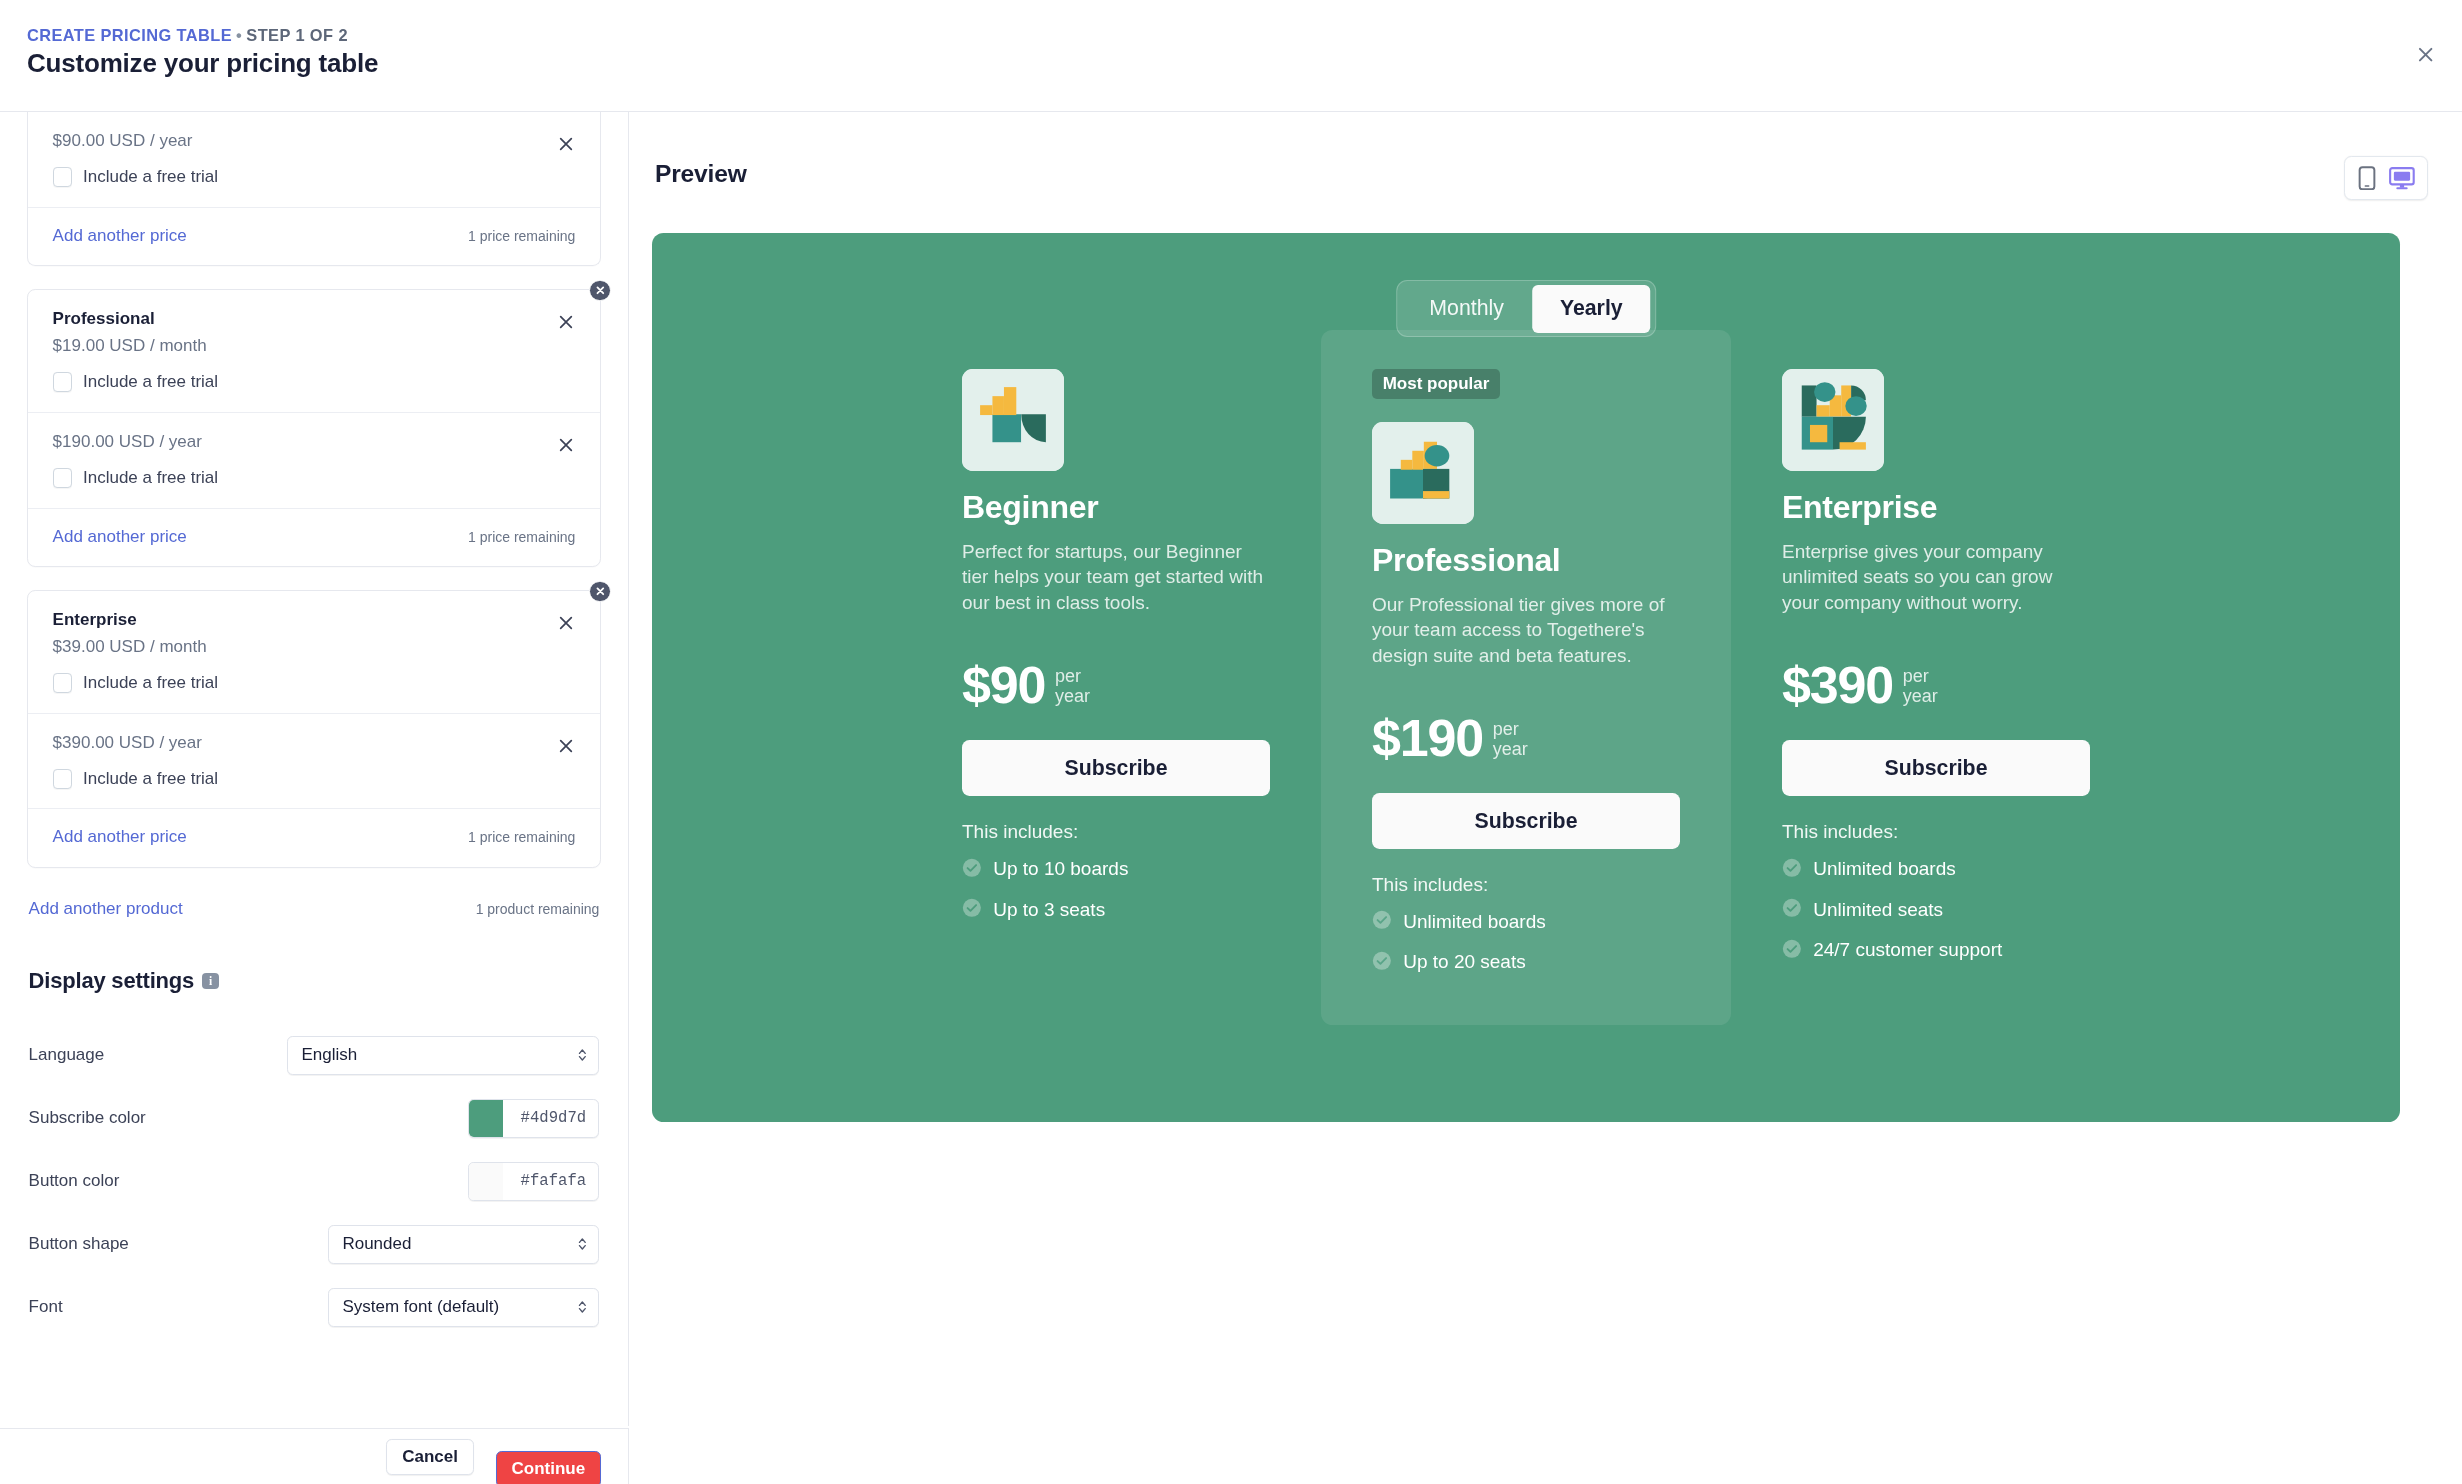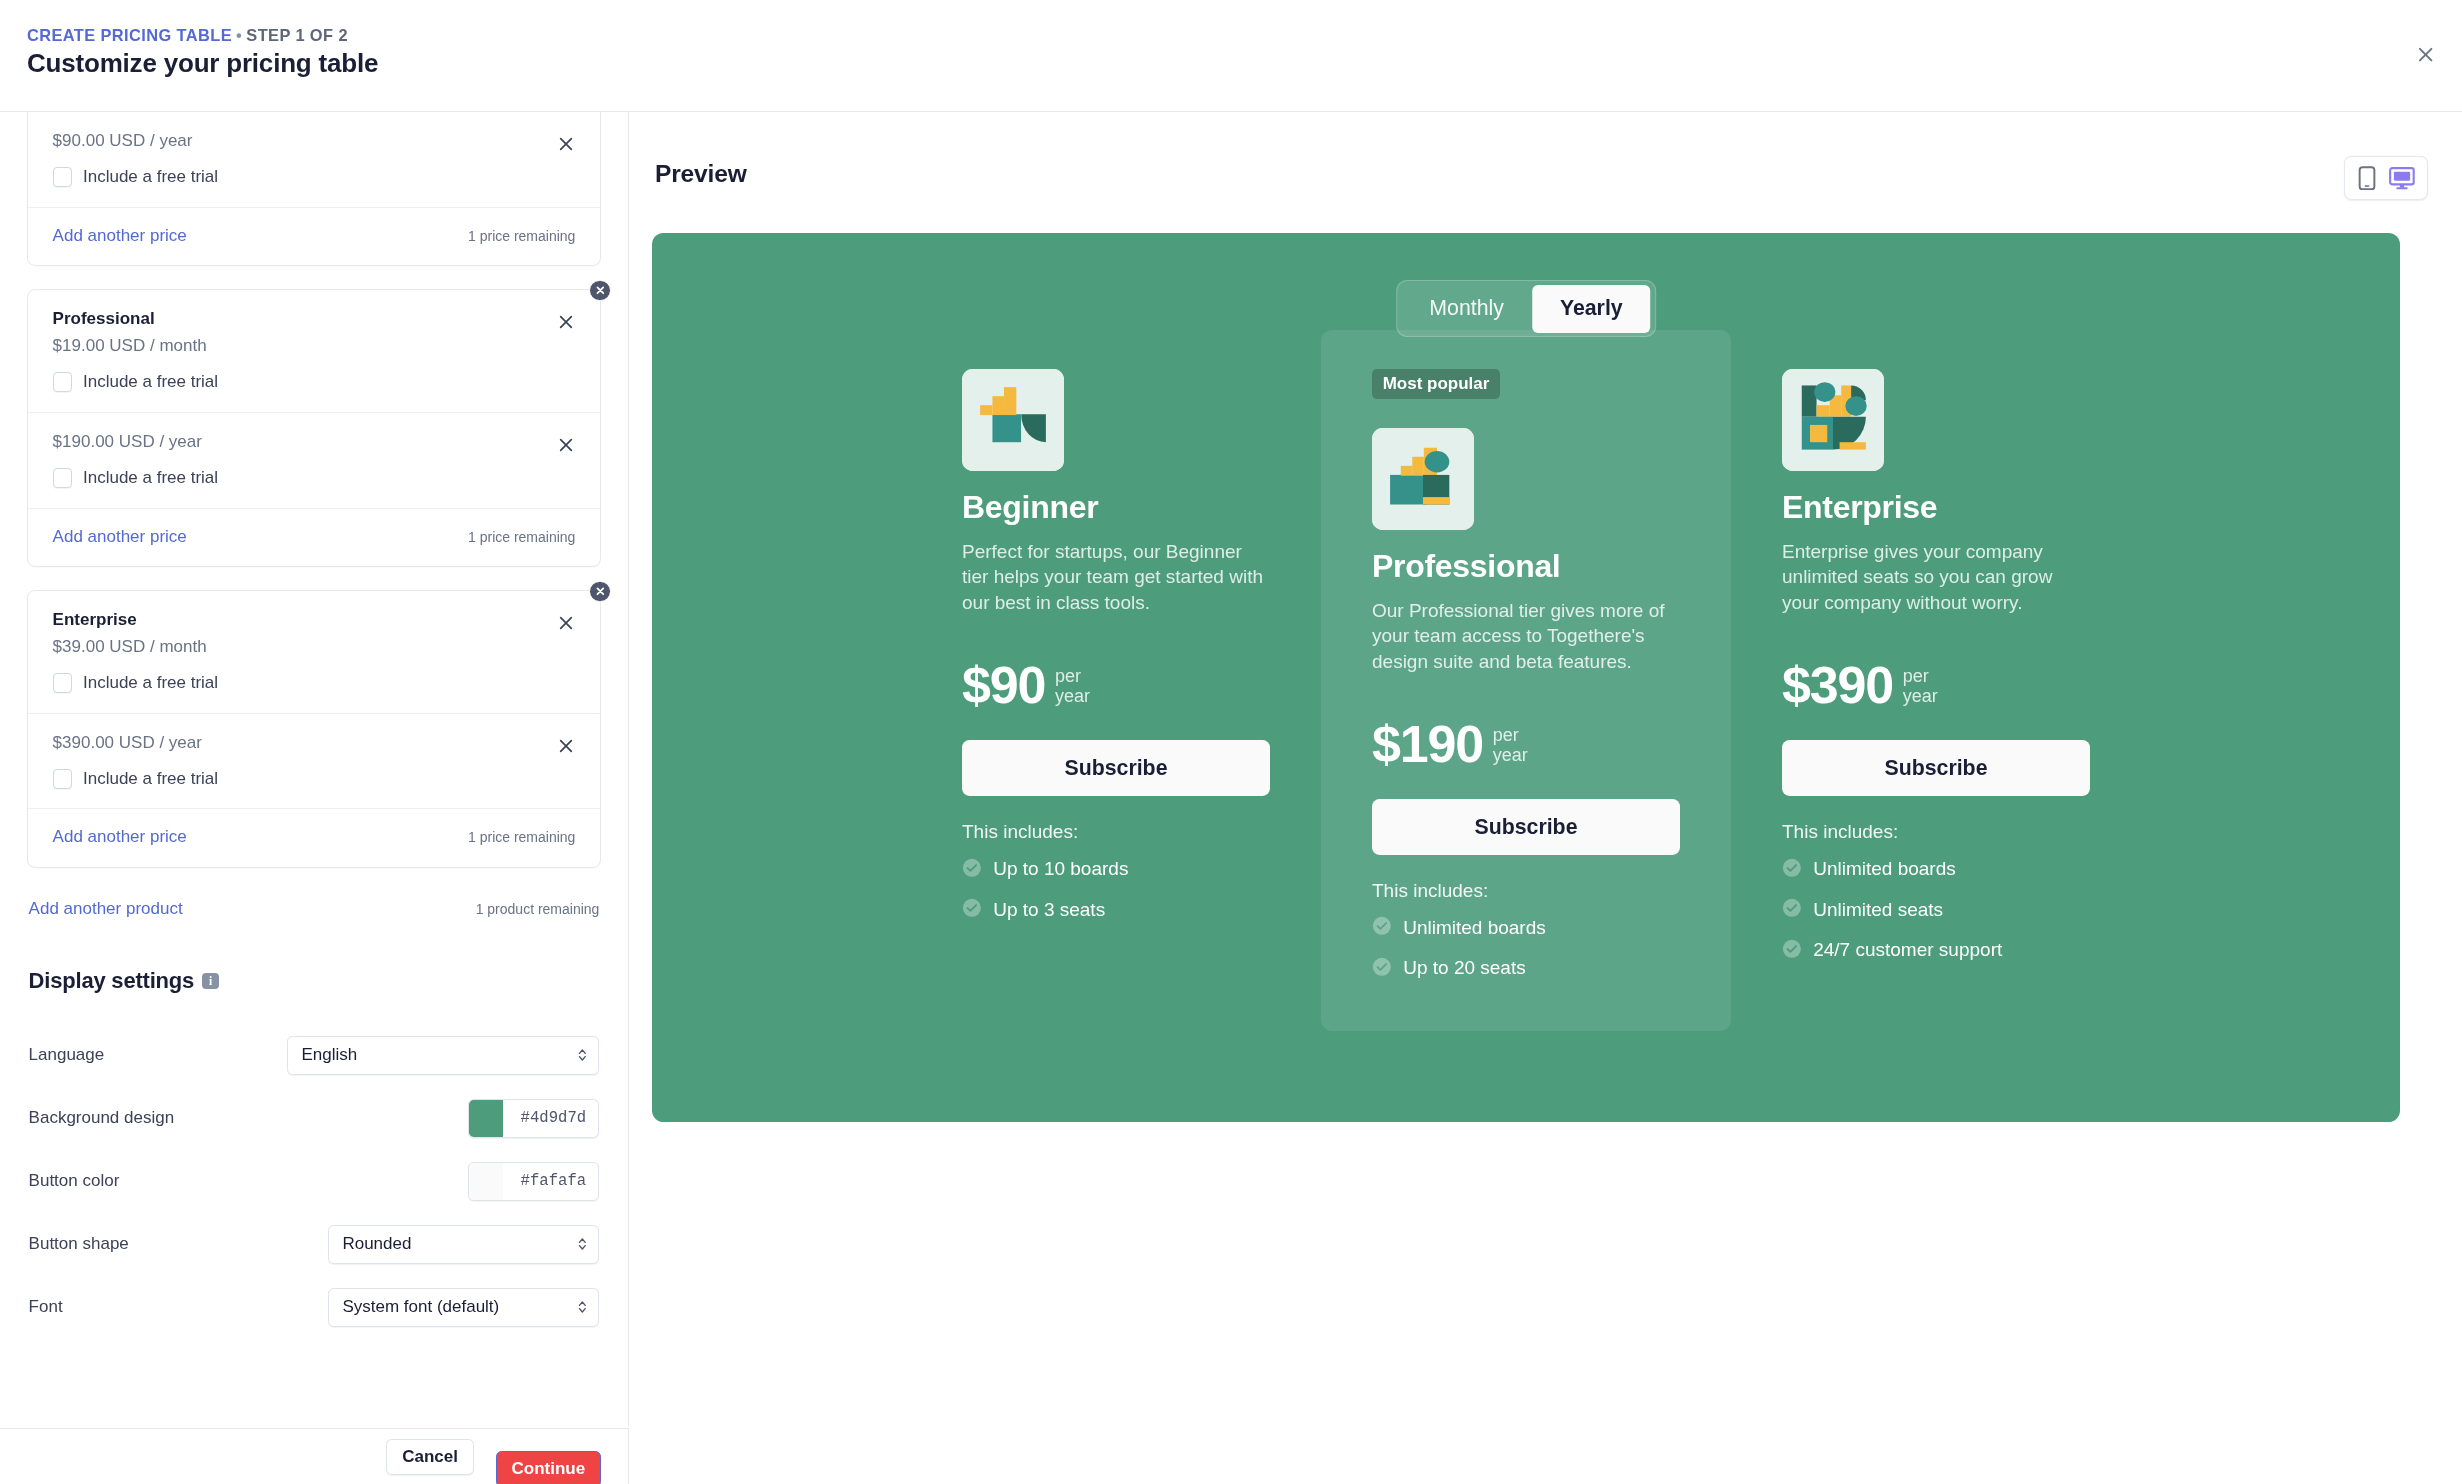--- a/index.html
+++ b/index.html
@@ -208,21 +208,21 @@
     position: relative; width: 410px; padding: 0 51px;
   }
   .tier.featured {
     background: rgba(255,255,255,.09);
     border-radius: 11.5px;
   }
 
   .badge {
     display: inline-block; background: rgba(0,0,0,.22); color: #ffffff;
     font-size: 17px; font-weight: 700; border-radius: 4.9px;
-    padding: 4.9px 10.7px; margin-bottom: 29px;
+    padding: 4.9px 10.7px; margin-bottom: 23px;
   }
   .tier-icon {
     width: 102px; height: 102px; border-radius: 10.7px;
     background: #e3f0ec; display: block;
   }
   .tier-name {
     font-size: 32px; font-weight: 700; color: #ffffff;
     margin-top: 18px; letter-spacing: -0.3px;
   }
   .tier-desc {
@@ -397,21 +397,21 @@
           <span class="chev">
             <svg width="10.7" height="16.4" viewBox="0 0 13 20">
                 <path d="M3 8 L6.5 4 L10 8" fill="none" stroke="#4f566b" stroke-width="1.7" stroke-linecap="round" stroke-linejoin="round"></path>
                 <path d="M3 12 L6.5 16 L10 12" fill="none" stroke="#4f566b" stroke-width="1.7" stroke-linecap="round" stroke-linejoin="round"></path>
               </svg>
           </span>
         </div>
       </div>
 
       <div class="ds-row">
-        <span class="ds-label">Background design</span>
+        <span class="ds-label">Subscribe color</span>
         <div class="color-ctl">
           <span class="swatch" id="bg-swatch" style="background: rgb(77, 157, 125);"></span>
           <span class="hexval">#4d9d7d</span>
         </div>
       </div>
 
       <div class="ds-row">
         <span class="ds-label">Button color</span>
         <div class="color-ctl">
           <span class="swatch" id="btn-swatch" style="background: rgb(250, 250, 250);"></span>

